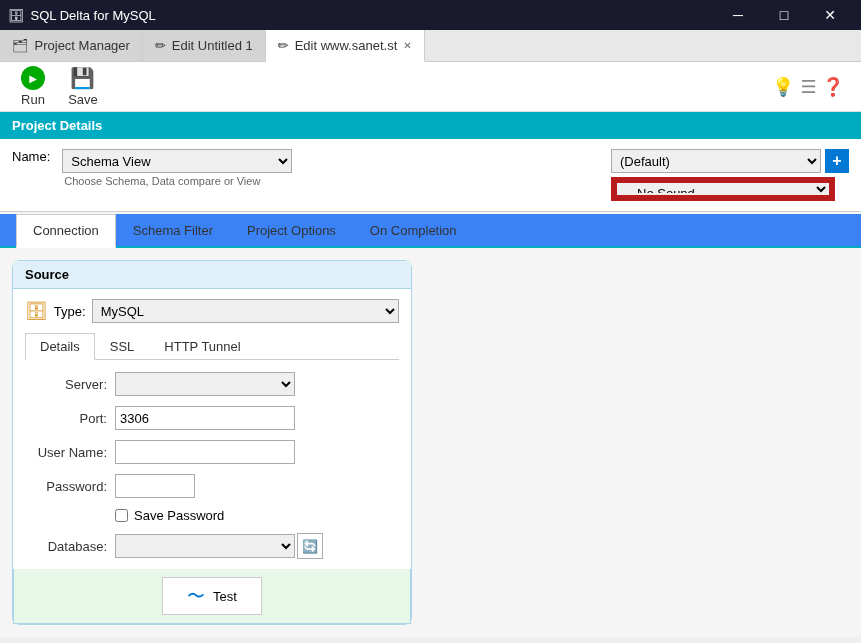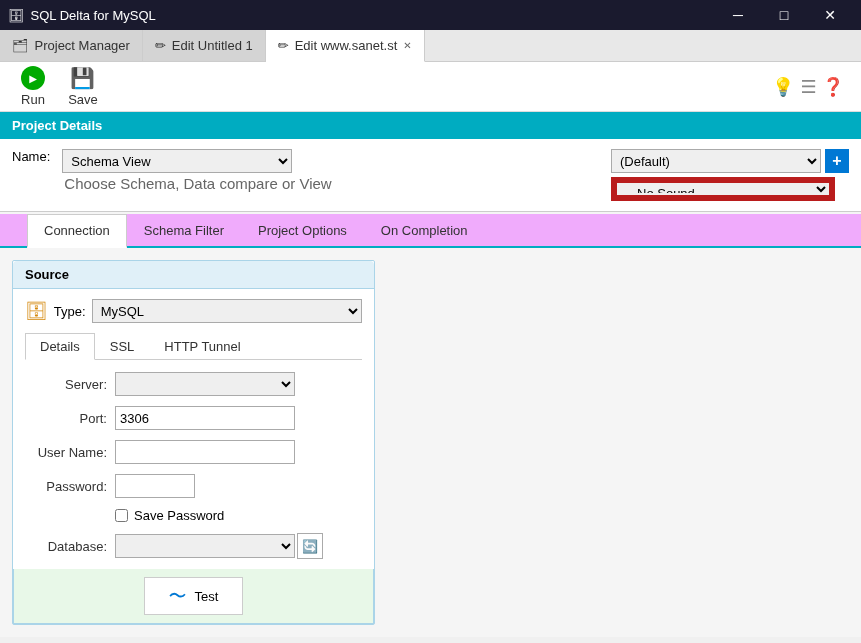--- a/index.html
+++ b/index.html
@@ -76,61 +76,61 @@
     .name-label { font-weight: normal; }
     .name-input {
       width: 220px; height: 24px; border: 1px solid #aaa; padding: 2px 4px;
       font-size: 13px;
     }
     .schema-view-section { display: flex; flex-direction: column; gap: 2px; flex: 1; }
     .schema-select {
       width: 230px; height: 24px; border: 1px solid #aaa; padding: 2px 4px;
       font-size: 13px; appearance: auto;
     }
-    .schema-hint { font-size: 15px; color: #666; padding-left: 2px; }
+    .schema-hint { font-size: 11px; color: #666; padding-left: 2px; }
     .right-controls { display: flex; flex-direction: column; gap: 4px; }
     .default-row { display: flex; align-items: flex-start; gap: 4px; }
     .default-select {
       width: 210px; height: 24px; border: 1px solid #aaa; padding: 2px 4px; font-size: 13px;
     }
     .plus-btn {
       width: 24px; height: 24px; background: #0078d4; color: white; border: none;
       cursor: pointer; font-size: 16px; display: flex; align-items: center; justify-content: center;
       font-weight: bold;
     }
     .sound-select {
       width: 224px; height: 24px; border: 6px solid #b91c1c; padding: 2px 16px; font-size: 13px;
     }
 
     
     .inner-tabs {
-      background: #f0abfc;
-      padding: 0 27px;
+      background: #3b82f6;
+      padding: 0 16px;
       display: flex;
       border-bottom: 2px solid #00acc1;
       margin-top: 2px;
     }
     .inner-tab {
       padding: 8px 16px; cursor: pointer; font-size: 13px; color: #333;
       border: 1px solid transparent; border-bottom: none; margin-bottom: -2px;
     }
     .inner-tab.active {
       border-color: #ccc; border-bottom: 2px solid white; background: white;
       font-weight: normal;
     }
 
     
     .content-panel { padding: 12px; background: #f5f5f5; }
 
     
     .source-box {
       background: white;
       border: 1px solid #aad4e8;
-      border-radius: 2px;
-      width: 363px;
+      border-radius: 8px;
+      width: 400px;
     }
     .source-header {
       background: #e0f0f8;
       padding: 6px 12px;
       font-weight: bold;
       font-size: 13px;
       border-bottom: 1px solid #aad4e8;
       border-radius: 4px 4px 0 0;
     }
     .source-body { padding: 10px 12px; }

